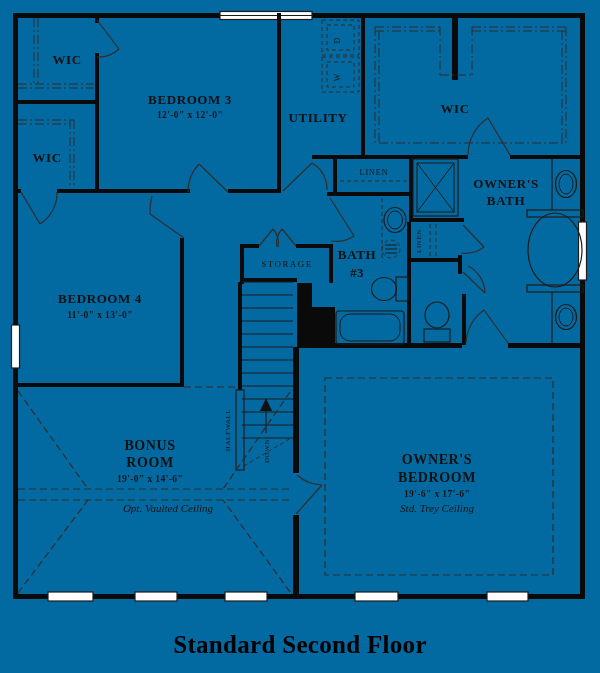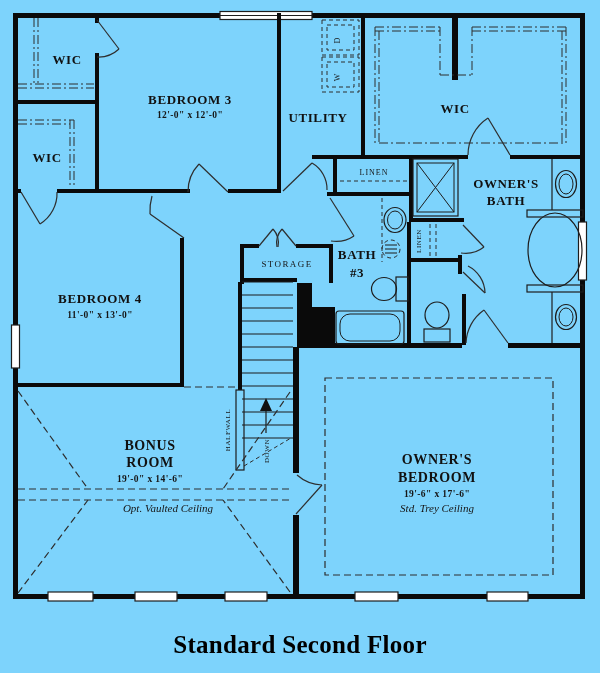--- a/index.html
+++ b/index.html
@@ -1,16 +1,16 @@
 <!DOCTYPE html>
 <html><head>
 <meta charset="utf-8">
 <style>
   html,body{margin:0;padding:0;background:#ffffff;}
-  .page{position:relative;width:600px;height:673px;background:#7dd3fc;overflow:hidden;
+  .page{position:relative;width:600px;height:673px;background:#0369a1;overflow:hidden;
         font-family:"Liberation Serif","DejaVu Serif",serif;}
   svg{display:block;}
   .wall{fill:#0a0a0a;stroke:none;}
   .thin{stroke:#1d1d1d;stroke-width:1.2;fill:none;}
   .thin2{stroke:#1d1d1d;stroke-width:1;fill:none;}
   .arc{stroke:#2e2e2e;stroke-width:1.2;fill:none;}
   .dash{stroke:#2e2e2e;stroke-width:1.2;fill:none;stroke-dasharray:7 4;}
   .dashdot{stroke:#2e2e2e;stroke-width:1;fill:none;stroke-dasharray:9 3 2 3;}
   .dashsm{stroke:#2e2e2e;stroke-width:1;fill:none;stroke-dasharray:4 3;}
   .winfill{fill:#ffffff;stroke:#1d1d1d;stroke-width:1.2;}

